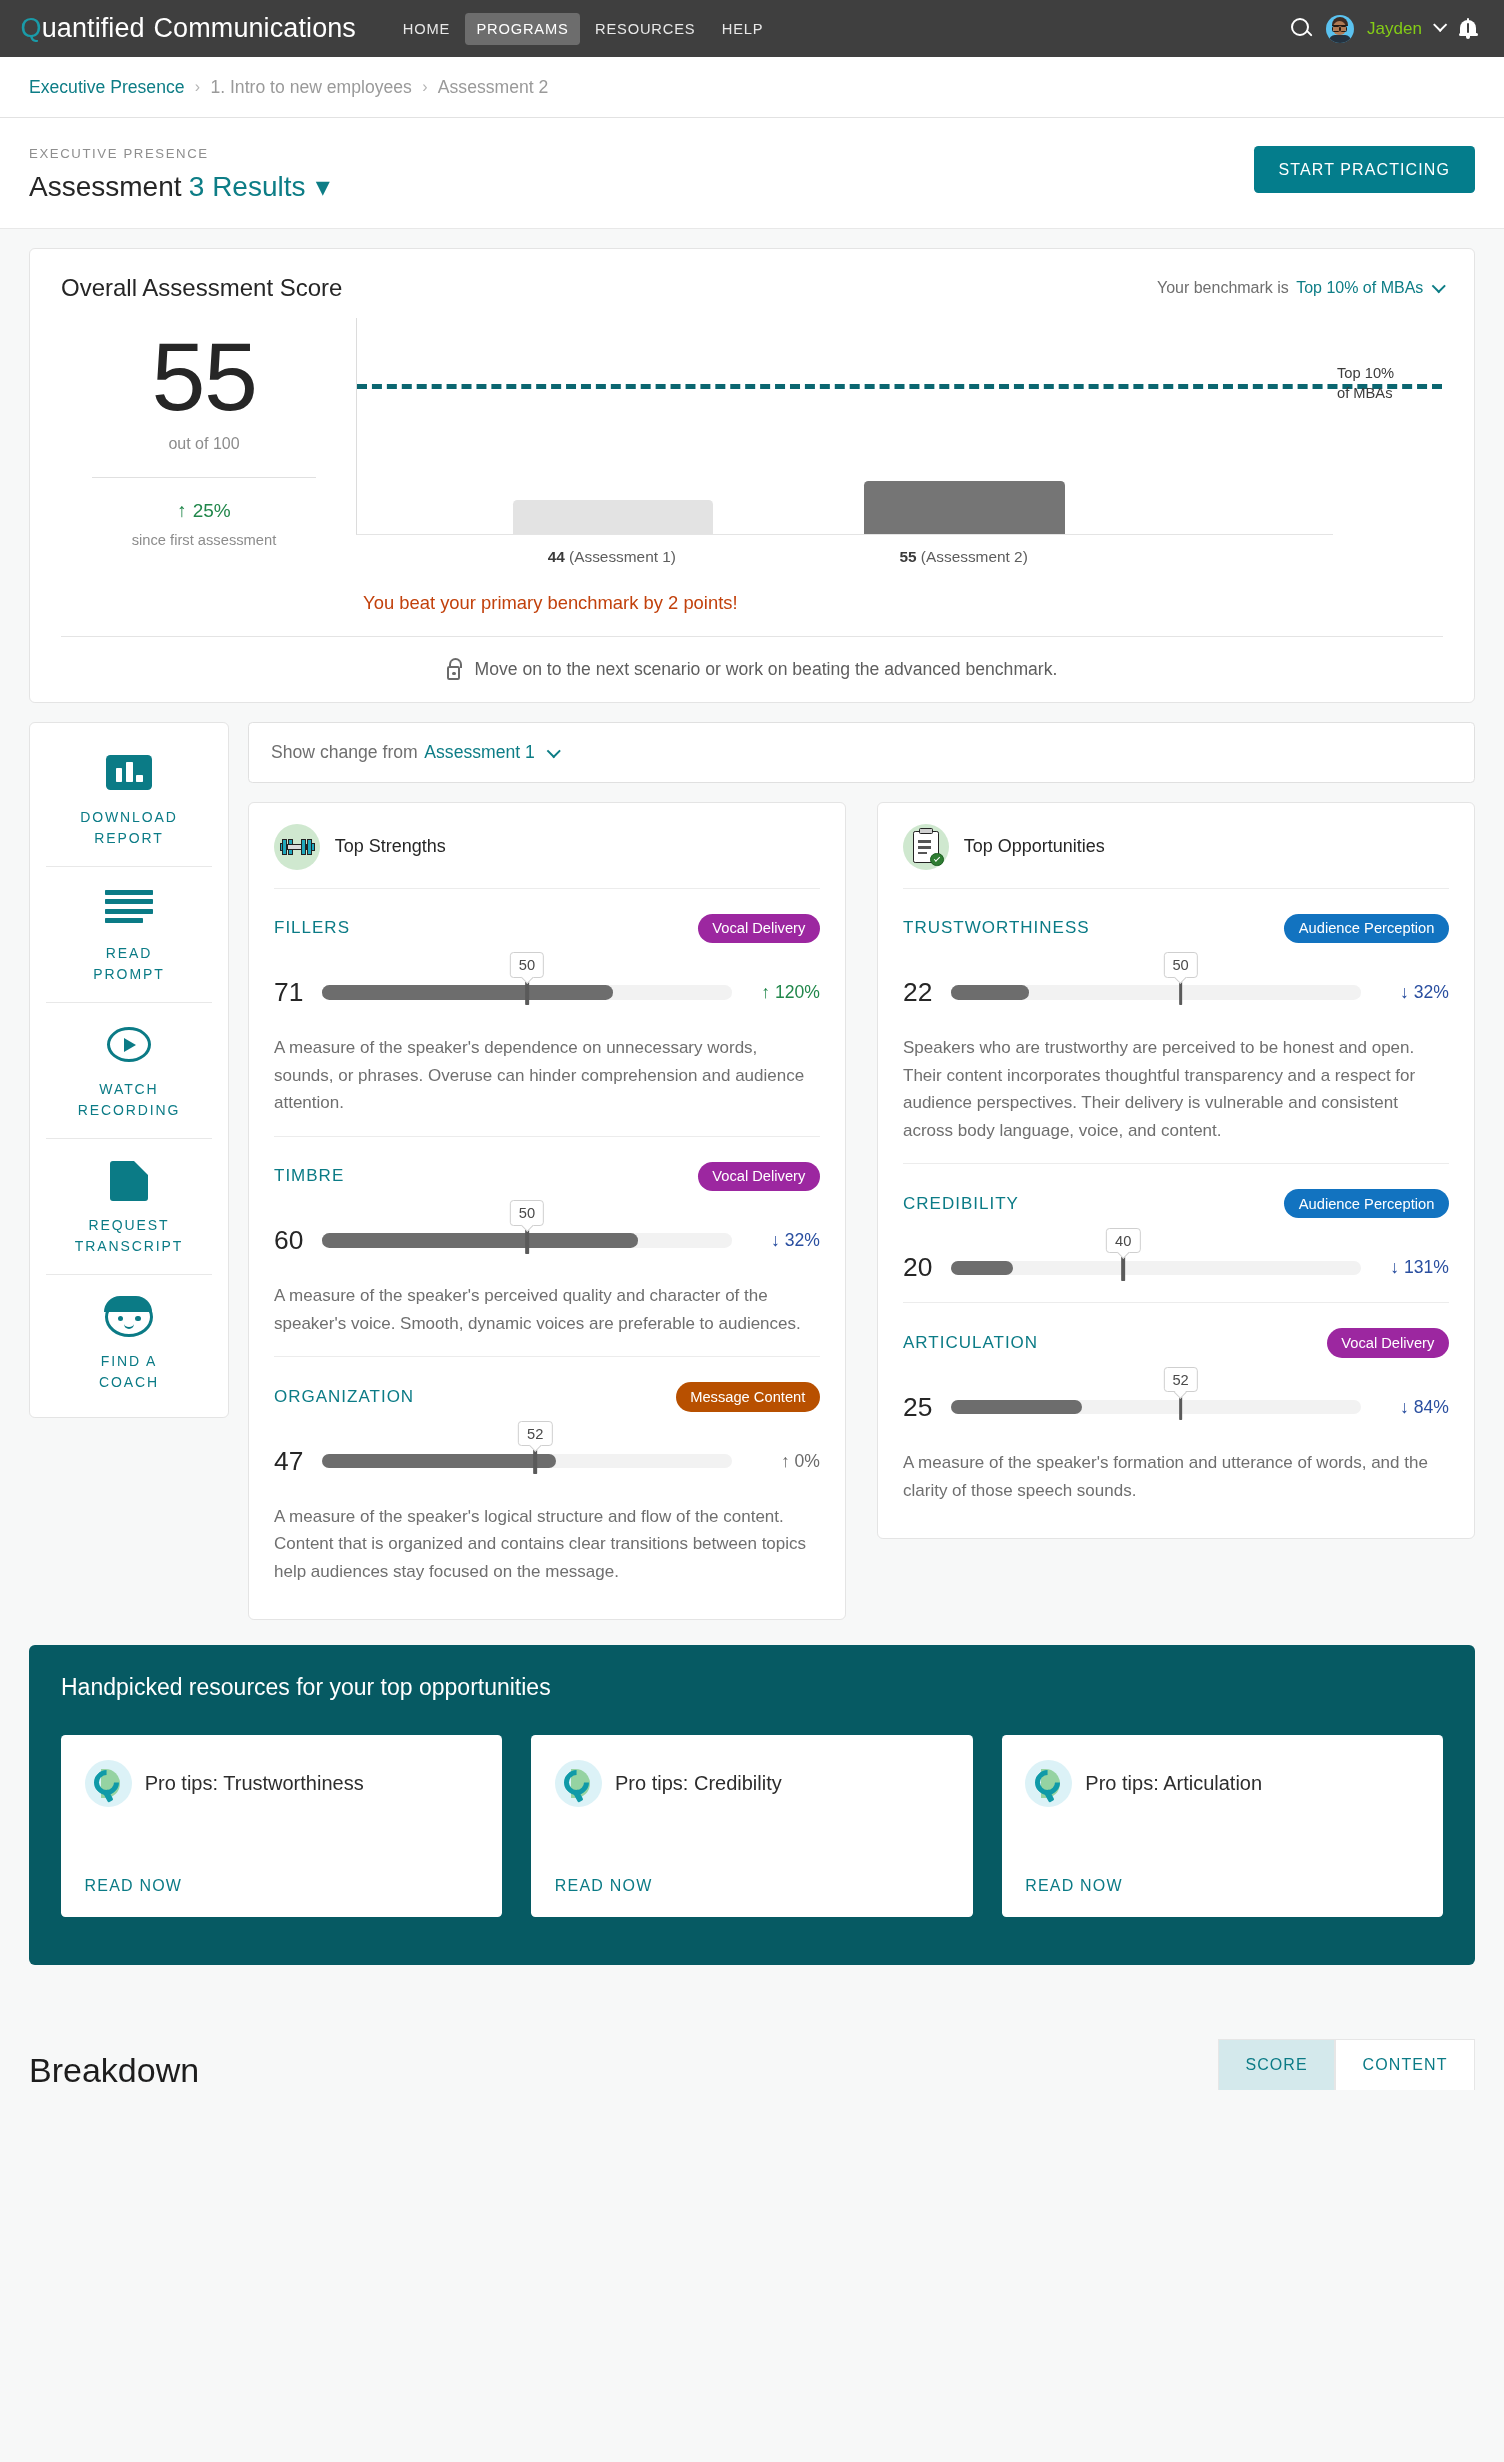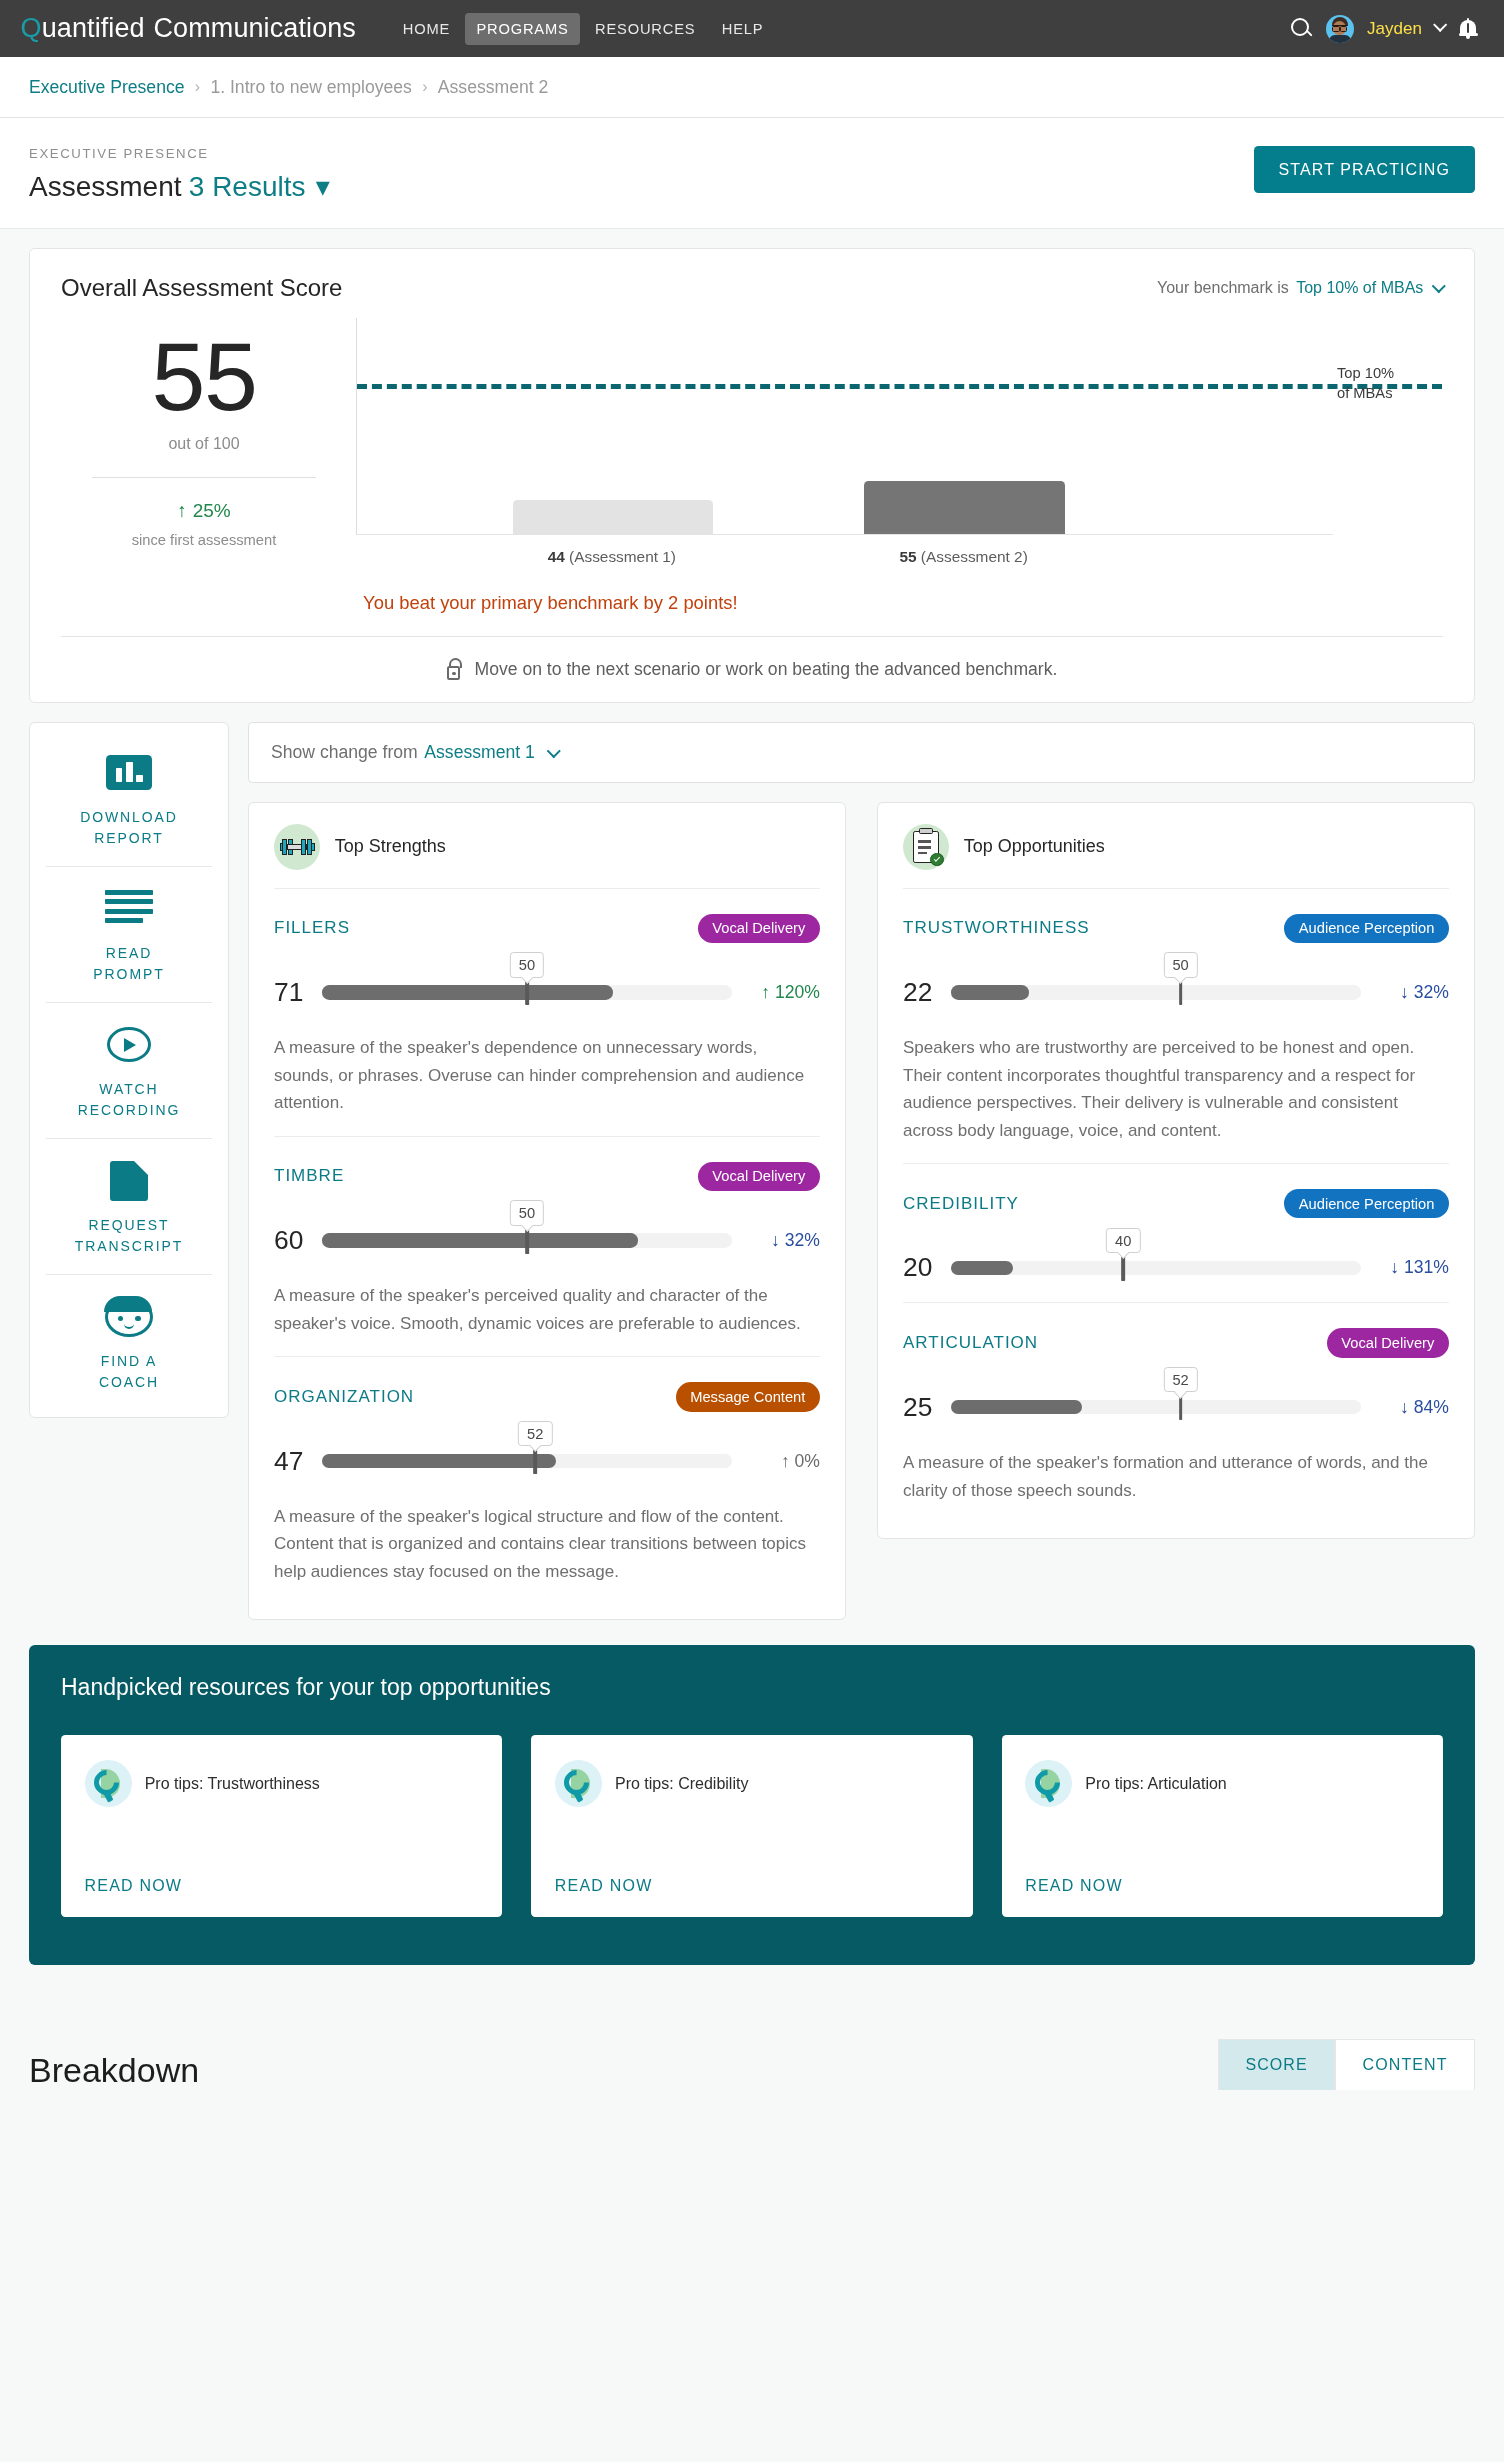--- a/index.html
+++ b/index.html
@@ -42,21 +42,21 @@
   }
   .avatar .hair { position: absolute; left: 5.9px; top: 2.9px; width: 16px; height: 8.8px; background: #3d2b22; border-radius: 8px 8px 0 0; }
   .avatar .face { position: absolute; left: 7.3px; top: 6.6px; width: 13.2px; height: 14px; background: #b07a53; border-radius: 6.6px 6.6px 5.9px 5.9px; }
   .avatar .glasses { position: absolute; left: 6.6px; top: 10.3px; width: 14.7px; height: 4.4px; border-top: 1.5px solid #241a14; }
   .avatar .glasses::before, .avatar .glasses::after {
     content: ""; position: absolute; top: 0; width: 5.1px; height: 4.4px; border: 1.5px solid #241a14; border-radius: 1.5px;
   }
   .avatar .glasses::before { left: 0; }
   .avatar .glasses::after { right: 0; }
   .avatar .body { position: absolute; left: 2.9px; bottom: 0; width: 22px; height: 8px; background: #24323f; border-radius: 5.9px 5.9px 0 0; }
-  .username { font-size: 17px; color: #fde047; }
+  .username { font-size: 17px; color: #84cc16; }
   .chev { display: inline-block; width: 10.3px; height: 10.3px; border-right: 2.2px solid currentColor; border-bottom: 2.2px solid currentColor; transform: rotate(45deg) translate(-2.2px,-2.2px); }
   .bell { width: 19px; height: 22px; position: relative; }
   .bell .dome { position: absolute; left: 1.5px; top: 2.2px; width: 16px; height: 15.4px; background: #fff; border-radius: 8px 8px 2.2px 2.2px; }
   .bell .lip { position: absolute; left: 0; top: 15.4px; width: 19px; height: 2.9px; background: #fff; border-radius: 1.5px; }
   .bell .clap { position: absolute; left: 7.3px; top: 18.4px; width: 4.4px; height: 2.9px; background: #fff; border-radius: 0 0 2.9px 2.9px; }
   .bell .stem { position: absolute; left: 8px; top: 0; width: 2.9px; height: 3.7px; background: #fff; border-radius: 1.5px; }
   .bell .excl { position: absolute; left: 8px; top: 5.9px; width: 2.9px; height: 9.5px; background: #3f3f3f; border-radius: 1.5px; }
 
   
   .crumbbar { height: 61px; background: #fff; display: flex; align-items: center; padding: 0 29px; border-bottom: 0.7px solid #e2e2e2; }
@@ -212,21 +212,21 @@
   
   .resources { margin-top: 25px; background: #065a63; border-radius: 5.9px; padding: 29px 32px 48px; }
   .res-title { font-size: 23px; color: #fff; font-weight: 400; }
   .res-cards { display: flex; gap: 29px; margin-top: 34px; }
   .res-card { flex: 1; background: #fff; border-radius: 4.4px; padding: 25px 23.5px 22px; min-height: 182px; display: flex; flex-direction: column; }
   .res-top { display: flex; align-items: center; gap: 13.2px; }
   .q-circle { width: 47px; height: 47px; border-radius: 50%; background: #dcf2f7; flex: none; position: relative; }
   .q-circle .qgreen { position: absolute; left: 16px; top: 8.8px; width: 19px; height: 29px; background: #95d3a2; border-radius: 0 14.7px 14.7px 0; }
   .q-circle .qring { position: absolute; left: 9.5px; top: 9.5px; width: 25px; height: 25px; border: 5.9px solid #109aa8; border-radius: 50%; border-right-color: transparent; transform: rotate(-45deg); }
   .q-circle .qtail { position: absolute; left: 20.6px; bottom: 5.9px; width: 5.9px; height: 11.8px; background: #109aa8; transform: rotate(-28deg); border-radius: 1.5px; }
-  .res-name { font-size: 16px; color: #2d2d2d; }
+  .res-name { font-size: 20px; color: #2d2d2d; }
   .readnow { margin-top: auto; font-size: 16px; letter-spacing: 1.2px; color: #0b7b86; }
 
   
   .breakdown { display: flex; align-items: flex-end; padding: 44px 29px 0; margin-top: 30px; }
   .bd-title { font-size: 34px; font-weight: 400; color: #1d1d1d; }
   .bd-tabs { margin-left: auto; display: flex; }
   .bd-tab { padding: 16px 26.4px; font-size: 16px; letter-spacing: 1.1px; color: #0b7b86; background: #fff; border: 0.7px solid #e6e6e6; border-bottom: none; }
   .bd-tab.active { background: #d4e9ec; }
 </style>
 </head>

